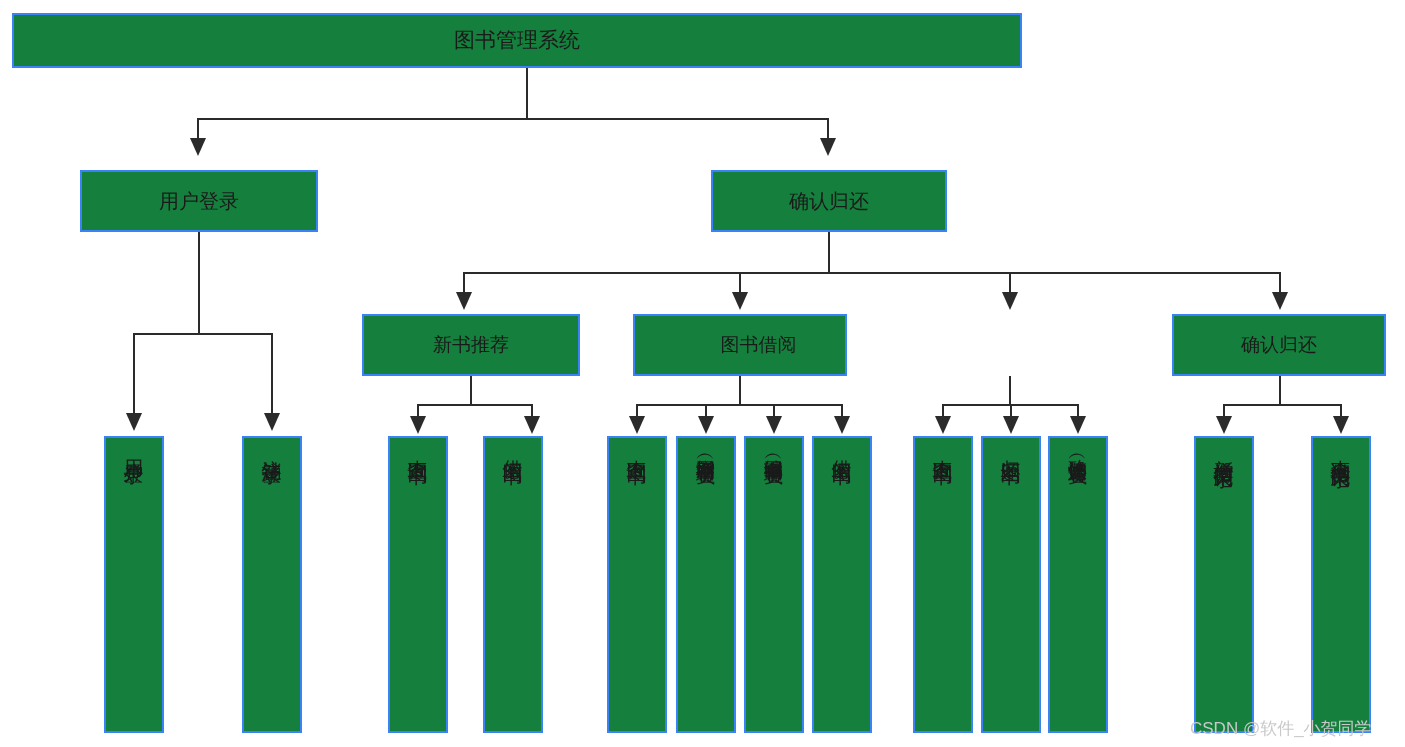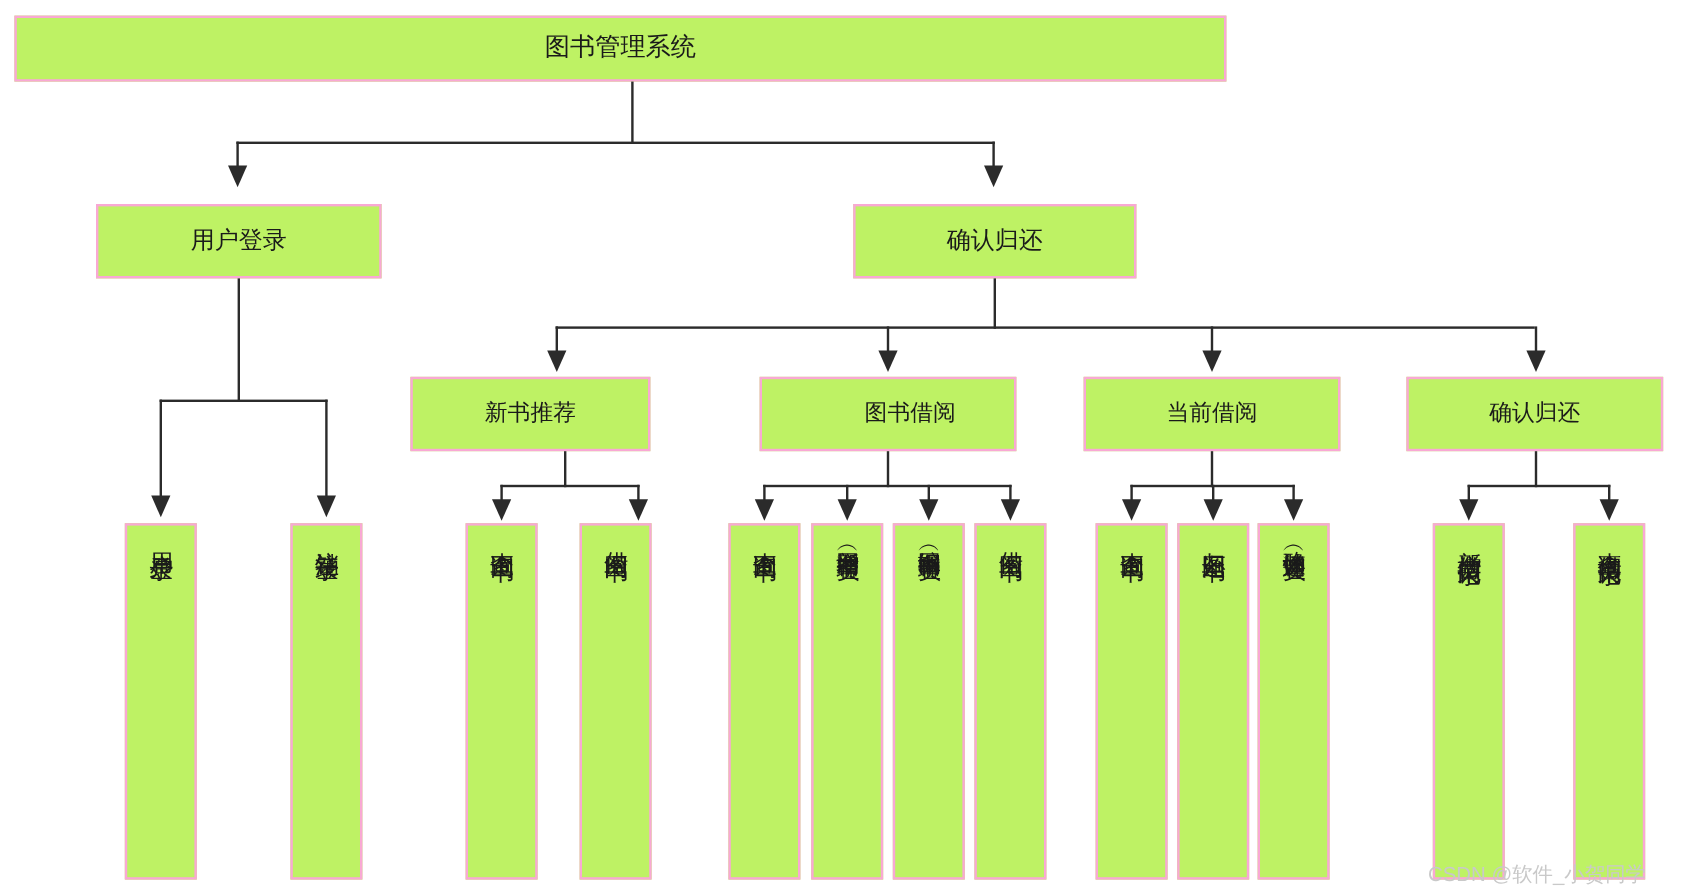--- a/index.html
+++ b/index.html
@@ -14,22 +14,22 @@
     position: relative;
     width: 1405px;
     height: 747px;
     background: #ffffff;
     overflow: hidden;
   }
   
   .node {
     position: absolute;
     box-sizing: border-box;
-    background: #bef264;
-    border: 2px solid #f9a8d4;
+    background: #15803d;
+    border: 2px solid #3b82f6;
     display: flex;
     align-items: center;
     justify-content: center;
     color: #1a1a1a;
   }
   .node .label {
     display: block;
     text-align: center;
     line-height: 1.15;
     white-space: nowrap;
@@ -118,28 +118,25 @@
   <div class="hline" style="left:463px; top:272px; width:816px; height:2px;"></div>
   <div class="vline" style="left:463px; top:272px; width:2px; height:22px;"></div>
   <div class="arrow" style="left:456px; top:292px;"></div>
   <div class="vline" style="left:739px; top:272px; width:2px; height:22px;"></div>
   <div class="arrow" style="left:732px; top:292px;"></div>
   <div class="vline" style="left:1009px; top:272px; width:2px; height:22px;"></div>
   <div class="arrow" style="left:1002px; top:292px;"></div>
   <div class="vline" style="left:1279px; top:272px; width:2px; height:22px;"></div>
   <div class="arrow" style="left:1272px; top:292px;"></div>
 
-  <div class="node h2" style="left:342px; top:314px; width:200px; height:62px;">
+  <div class="node h2" style="left:362px; top:314px; width:218px; height:62px;">
     <span class="label">新书推荐</span>
   </div>
   <div class="node h2" style="left:633px; top:314px; width:214px; height:62px;padding-left:37px;">
     <span class="label">图书借阅</span>
-  </div>
-  <div class="node h2" style="left:903px; top:314px; width:214px; height:62px;">
-    <span class="label">当前借阅</span>
   </div>
   <div class="node h2" style="left:1172px; top:314px; width:214px; height:62px;">
     <span class="label">确认归还</span>
   </div>
 
   <div class="vline" style="left:470px; top:376px; width:2px; height:30px;"></div>
   <div class="hline" style="left:417px; top:404px; width:116px; height:2px;"></div>
   <div class="vline" style="left:417px; top:404px; width:2px; height:14px;"></div>
   <div class="arrow" style="left:410px; top:416px;"></div>
   <div class="vline" style="left:531px; top:404px; width:2px; height:14px;"></div>

